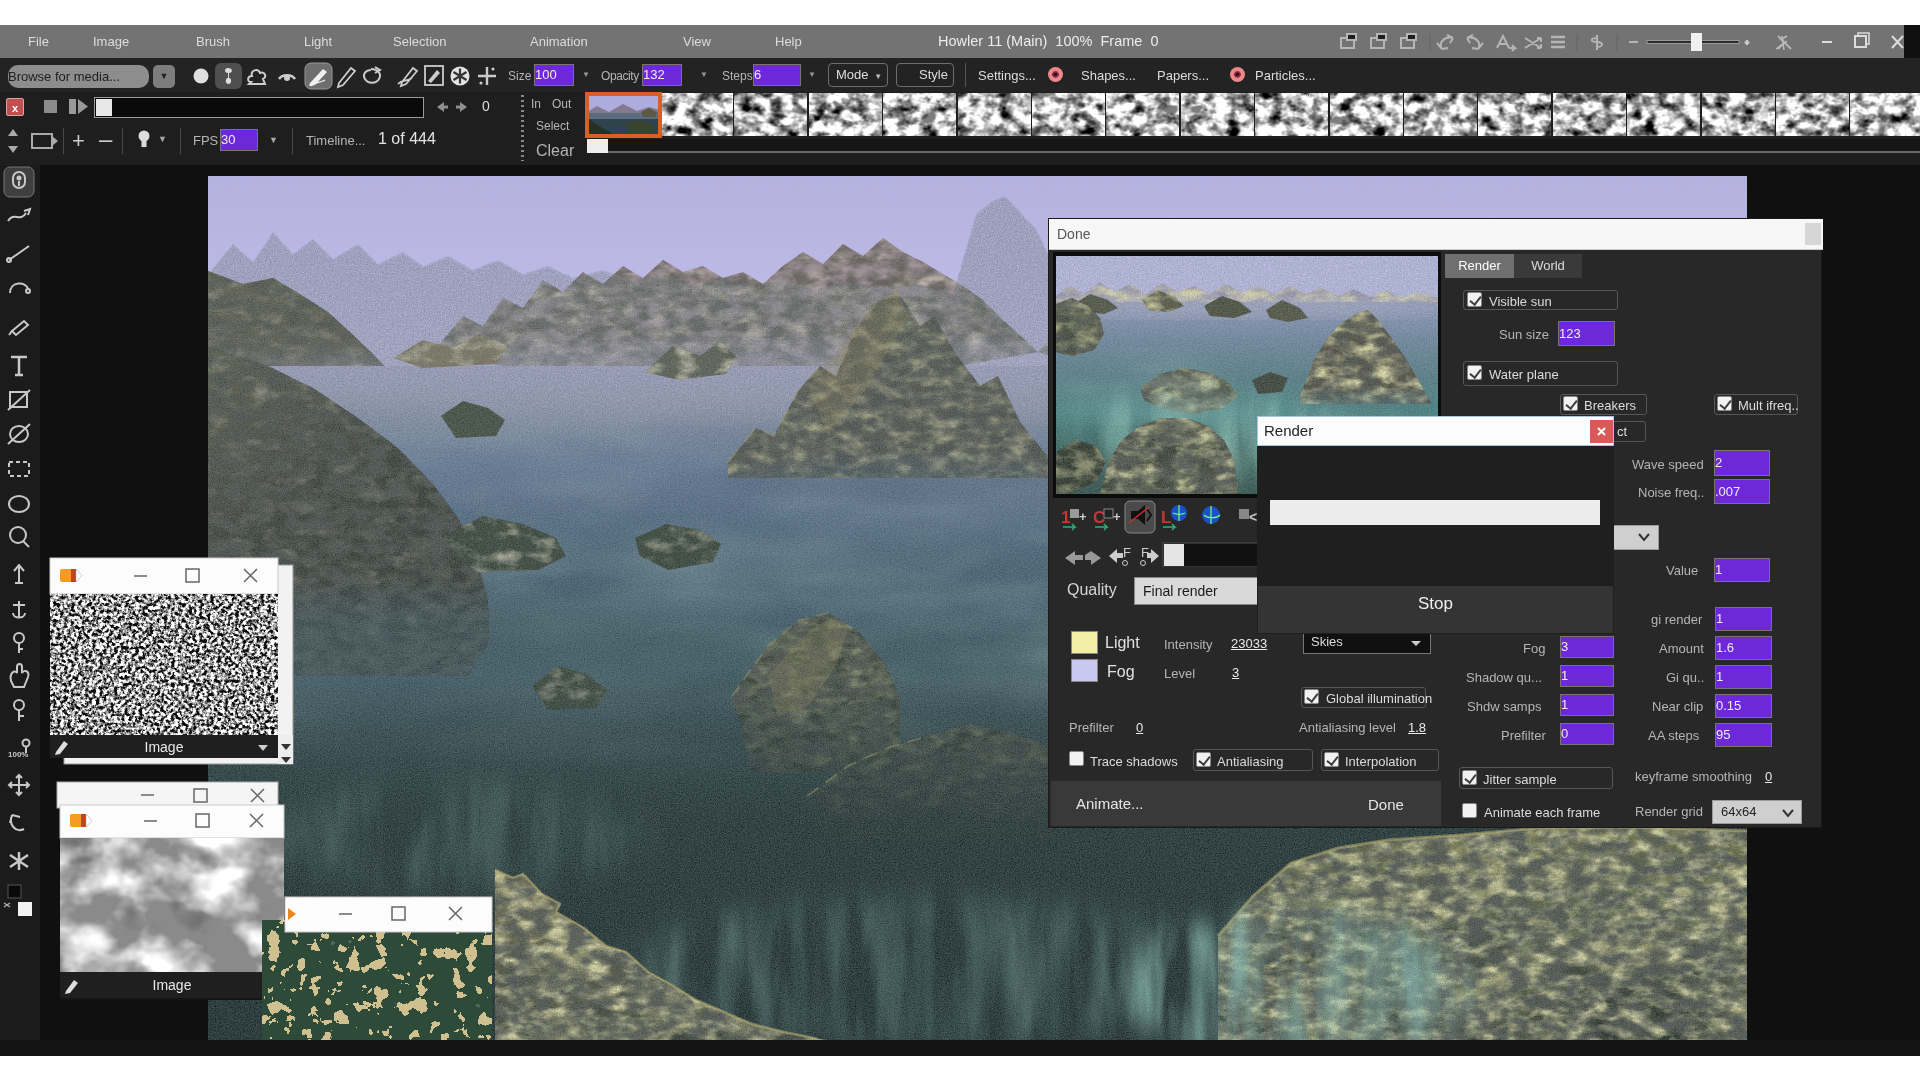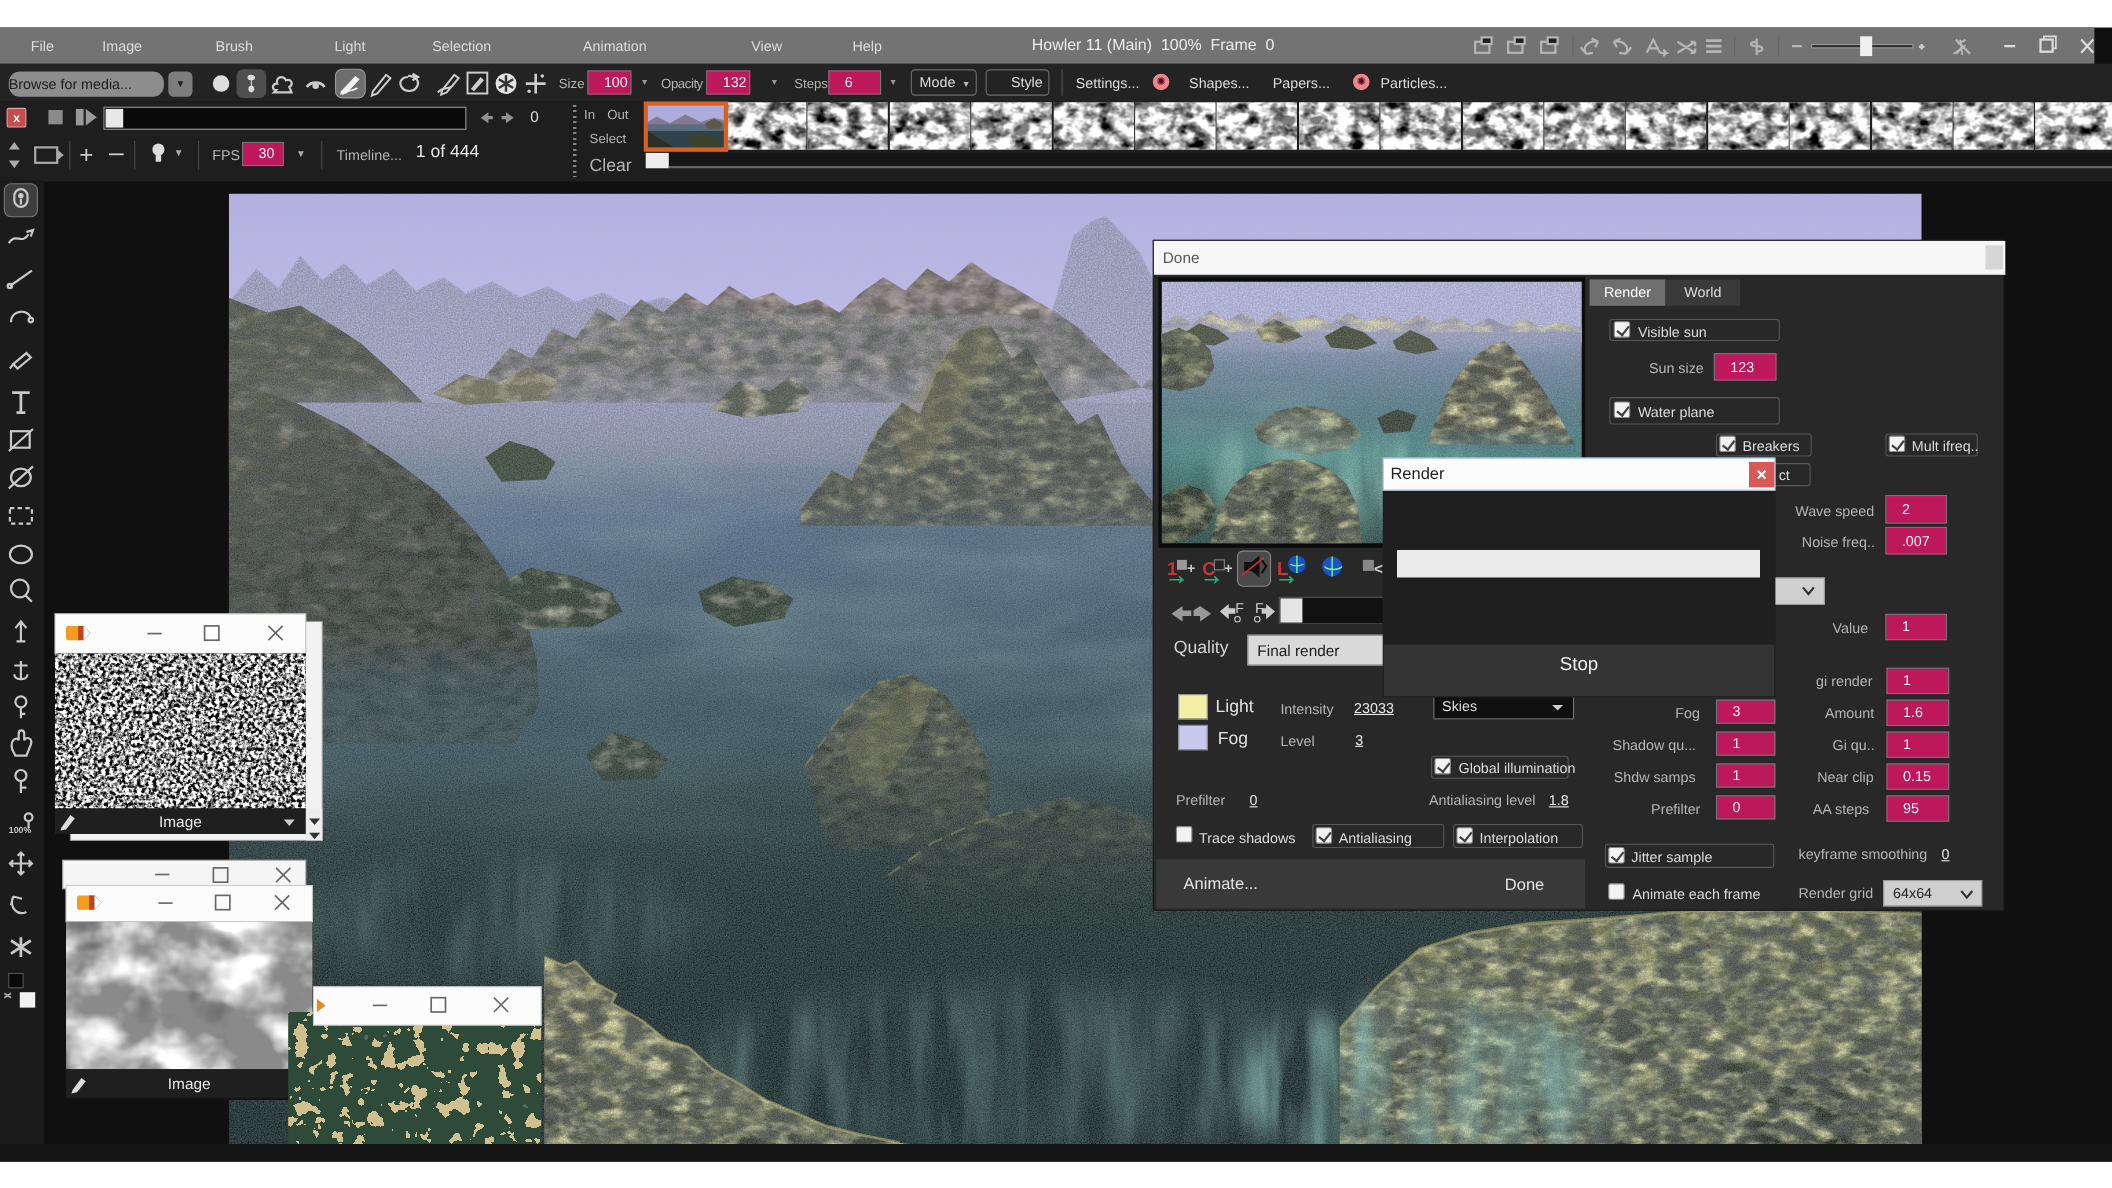--- a/index.html
+++ b/index.html
@@ -1,20 +1,20 @@
 <!DOCTYPE html>
 <html><head><meta charset="utf-8"><style>
 html,body{margin:0;padding:0;background:#fff;width:1920px;height:1080px;overflow:hidden}
 body>*{filter:blur(0.45px)}
 *{box-sizing:border-box;font-family:"Liberation Sans",sans-serif}
 #app{position:absolute;left:0;top:25px;width:1920px;height:1031px;background:#101010}
 .abs{position:absolute}
 .txt{color:#dcdcdc;font-size:13px;white-space:nowrap}
 .dim{color:#b5b5b5}
-.inp{position:absolute;background:#be185d;border:1px solid #757575;color:#eee;font-size:13px;line-height:20px;padding-left:14px;white-space:nowrap}
+.inp{position:absolute;background:#6d28d9;border:1px solid #757575;color:#eee;font-size:13px;line-height:20px;padding-left:0;white-space:nowrap}
 .cb{position:absolute;width:15px;height:15px;background:#f2f2f2;border:1px solid #888;border-radius:2px}
 .cb.on::after{content:'';position:absolute;left:3.5px;top:0.5px;width:5px;height:9px;border-right:2px solid #404040;border-bottom:2px solid #404040;transform:rotate(38deg)}
 .grp{position:absolute;border:1px solid #575757;border-radius:3px}
 .lnk{color:#e8e8e8;text-decoration:underline;font-size:13px}
 .sep{position:absolute;width:1px;background:#555}
 </style></head><body>
 <div id="app"></div>
 
 <div class="abs" style="left:0;top:25px;width:1904px;height:33px;background:#737373">
   <div class="txt abs" style="left:28px;top:9px">File</div>

